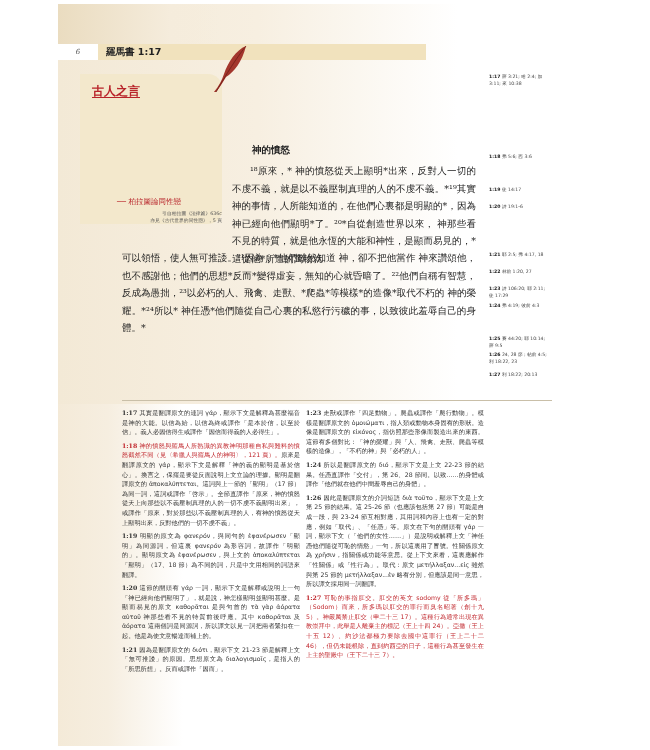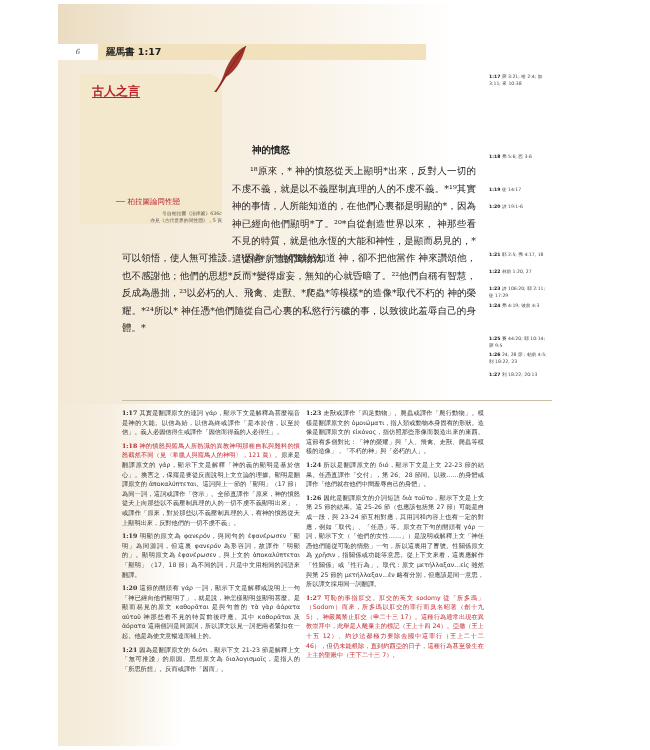--- a/index.html
+++ b/index.html
@@ -19,21 +19,21 @@
           font-size:9.5px; font-weight:bold; color:#222; }
 
   
   .quote-box { position:absolute; left:22px; top:70px; width:142px; height:150px;
           background:#f3e8cc; border-radius:0 14px 14px 0; }
   .quote-title { position:absolute; left:34px; top:79px; font-size:12px; font-weight:bold;
           color:#b8242a; text-decoration:underline; text-underline-offset:2px;font-family:Liberation Mono, monospace; }
   .feather { position:absolute; left:152px; top:40px; width:40px; height:50px; }
   .quote-body { position:absolute; left:24px; top:100px; width:138px; font-size:7px;
           line-height:11px; color:#333; text-indent:14px; text-align:justify; }
-  .quote-attr { position:absolute; left:58px; top:193px; width:118px; text-align:left;
+  .quote-attr { position:absolute; left:32px; top:193px; width:118px; text-align:center;
           font-size:7.5px; color:#b8242a; }
   .quote-src { position:absolute; left:46px; top:206px; width:118px; text-align:right;
           font-size:4.8px; line-height:7px; color:#555; }
 
   
   .scripture { position:absolute; font-family:"DejaVu Serif","Liberation Serif",serif;
           font-size:9.5px; line-height:17.5px; color:#222; text-align:justify; }
   .sec-head { position:absolute; left:174px; top:140px; font-size:9.5px; font-weight:bold; color:#222;
           font-family:"DejaVu Serif",serif;margin-left:20px; }
 

